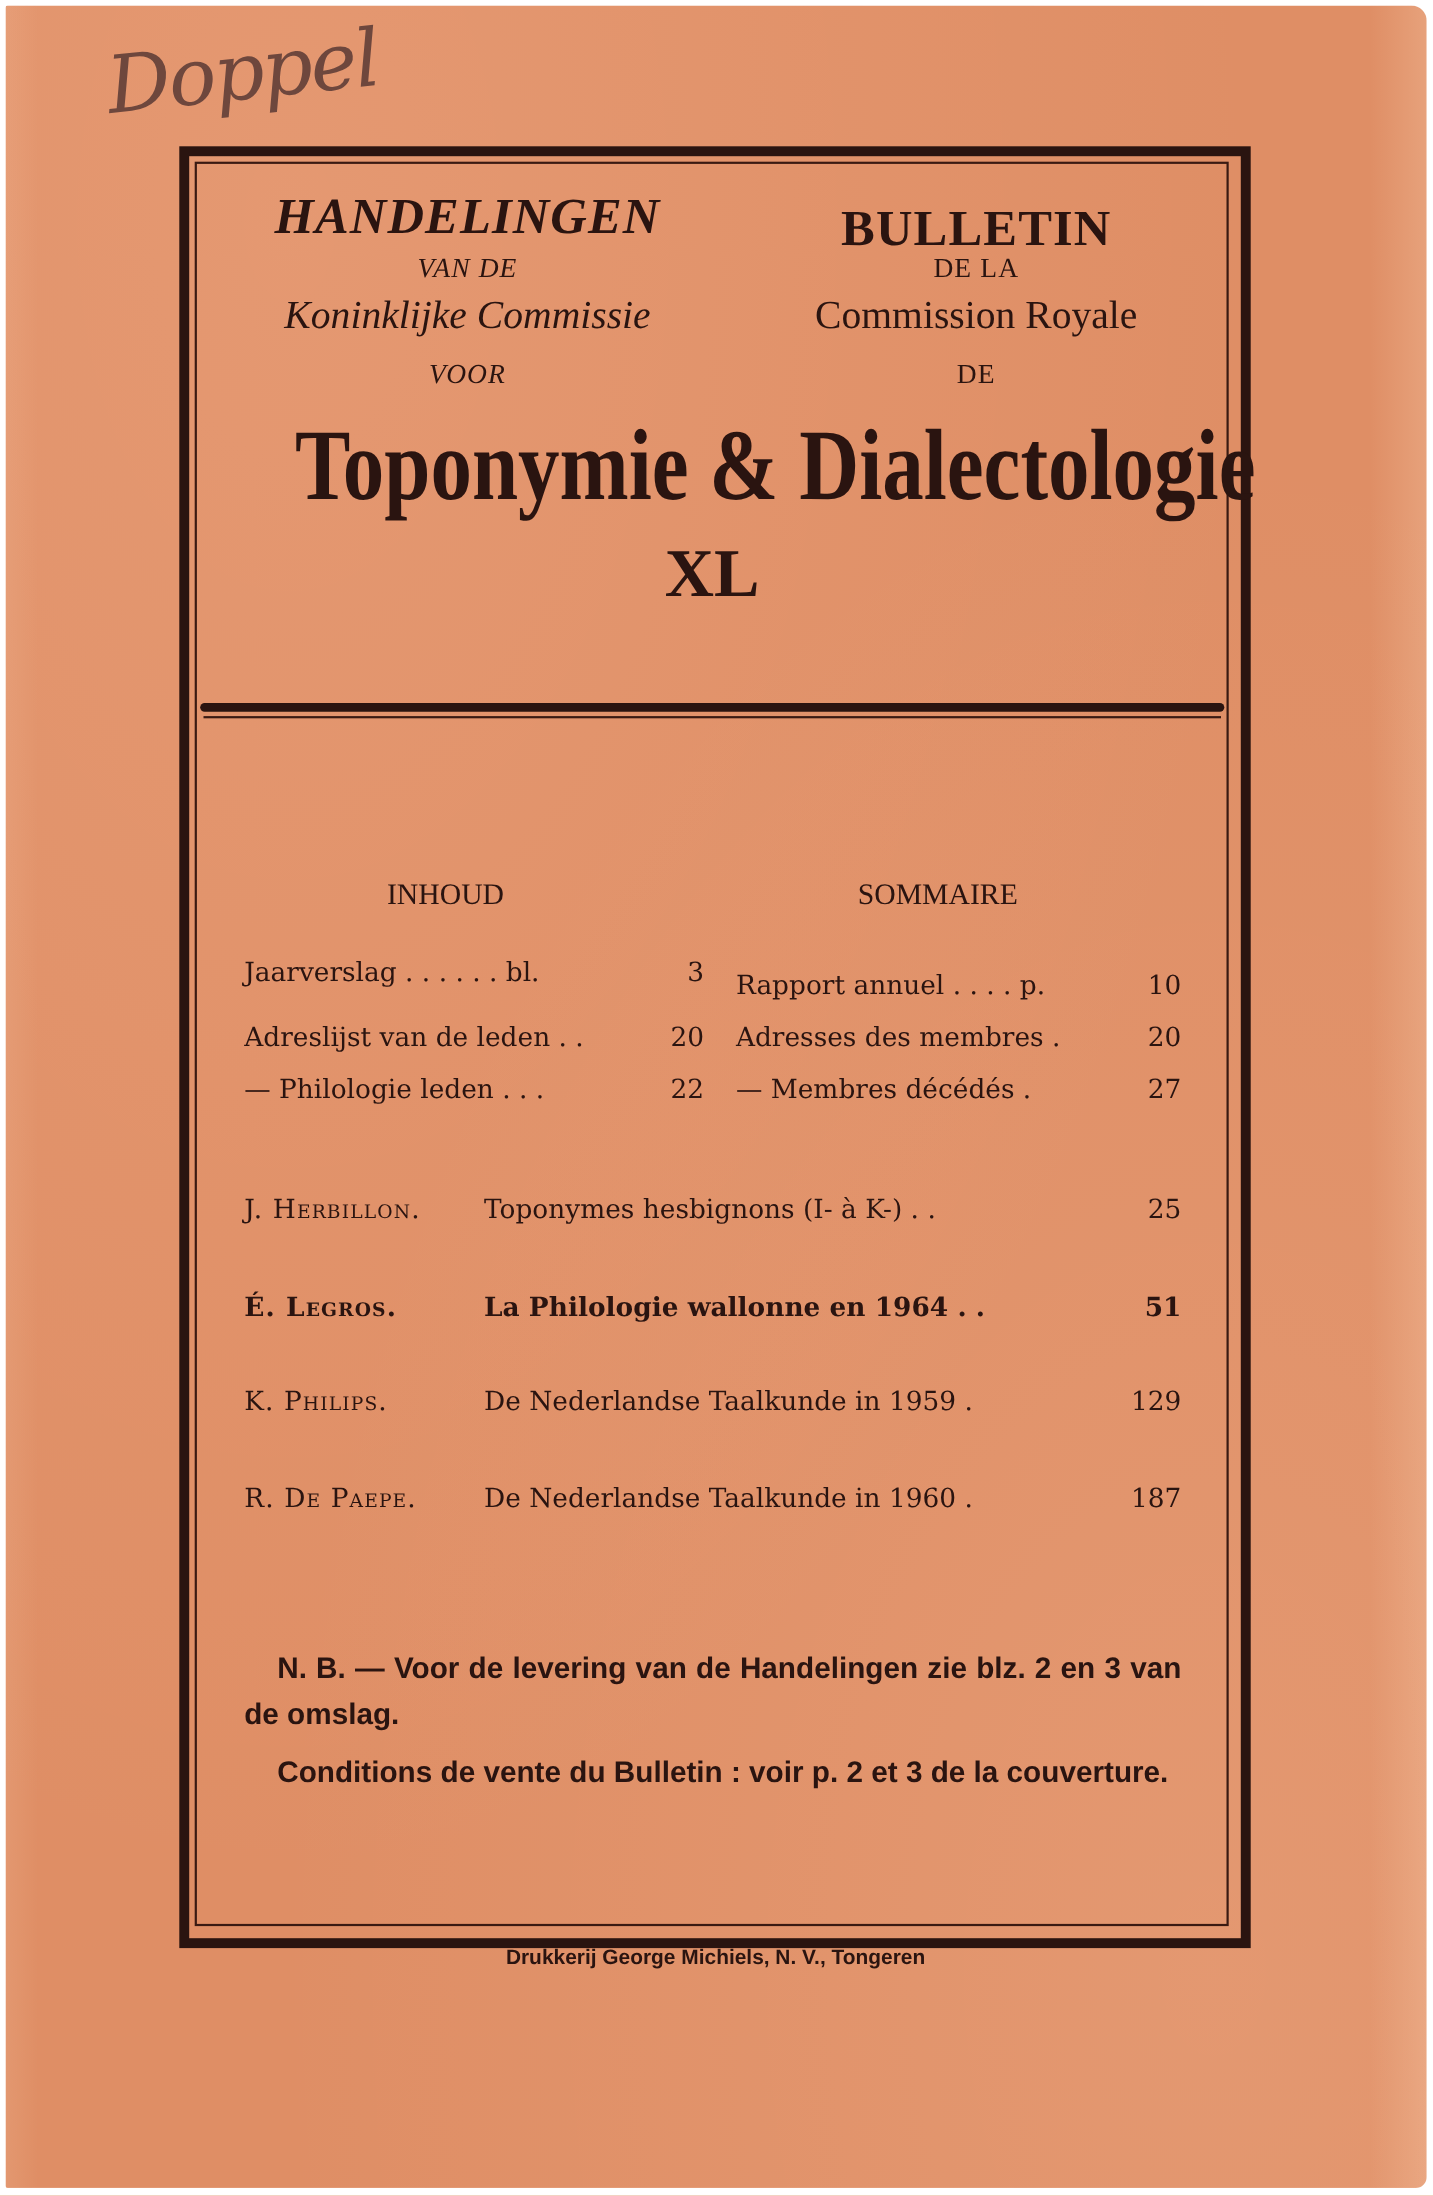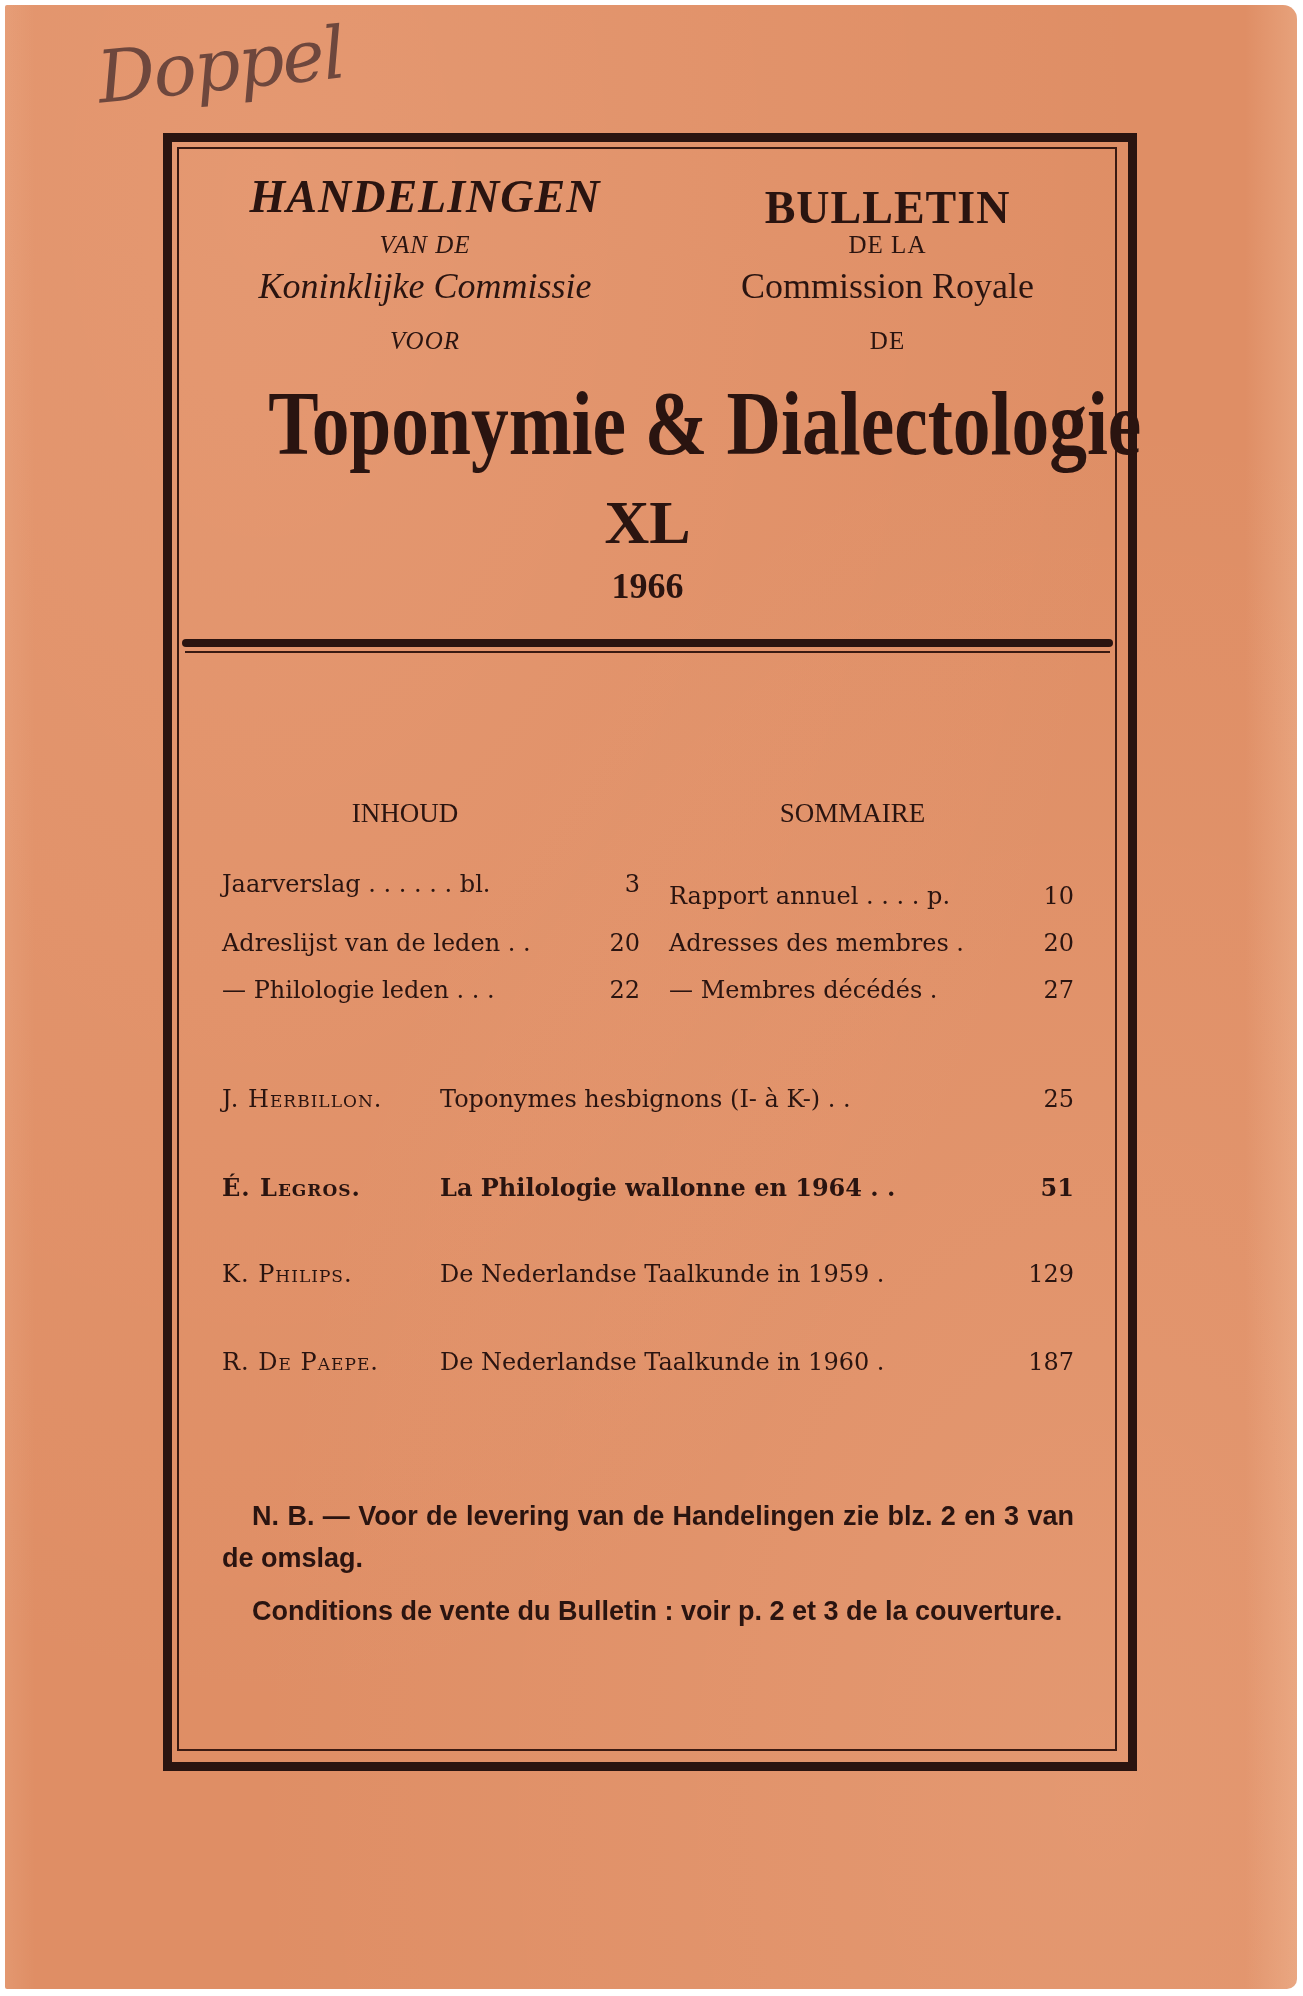--- a/index.html
+++ b/index.html
@@ -78,21 +78,20 @@
   <div class="abs center col-left hdr-med" style="top:260px;">Koninklijke Commissie</div>
   <div class="abs center col-left hdr-small" style="top:322px;">VOOR</div>
 
   <div class="abs center col-right hdr-big" style="top:176px;">BULLETIN</div>
   <div class="abs center col-right hdr-small" style="top:226px;">DE LA</div>
   <div class="abs center col-right hdr-med" style="top:260px;">Commission Royale</div>
   <div class="abs center col-right hdr-small" style="top:322px;">DE</div>
 
   <div class="abs center title">Toponymie &amp; Dialectologie</div>
   <div class="abs center vol">XL</div>
-  <div class="abs center year">1966</div>
 
   <div class="abs rule-thick"></div>
   <div class="abs rule-thin"></div>
 
   <div class="abs center toc-head" style="left:300px;width:200px;">INHOUD</div>
   <div class="abs center toc-head" style="left:740px;width:215px;">SOMMAIRE</div>
 
   <div class="abs toc toc-row-left" style="top:865px;">
     <span class="lbl">Jaarverslag . . . . . .  bl.</span>
     <span class="pg">3</span>
@@ -138,13 +137,14 @@
     <span class="author">R. De Paepe.</span>
     <span class="atitle">De Nederlandse Taalkunde in 1960    .</span>
     <span class="apage">187</span>
   </div>
 
   <div class="abs note" style="top:1490px;">
     <p>N. B. — Voor de levering van de Handelingen zie blz. 2 en 3 van de omslag.</p>
     <p>Conditions de vente du Bulletin : voir p. 2 et 3 de la couverture.</p>
   </div>
 
+  <div class="abs center printer">Drukkerij George Michiels, N. V., Tongeren</div>
 </div>
 
 </body></html>

